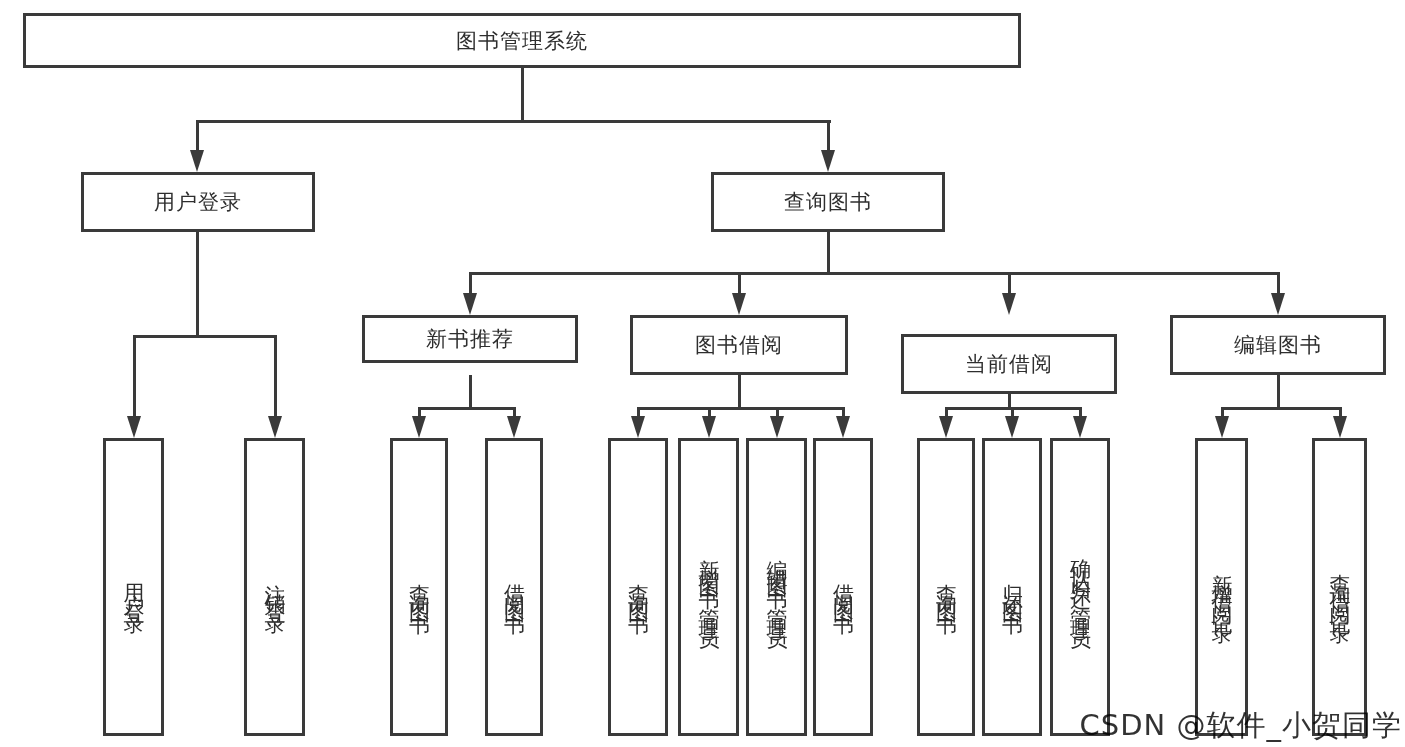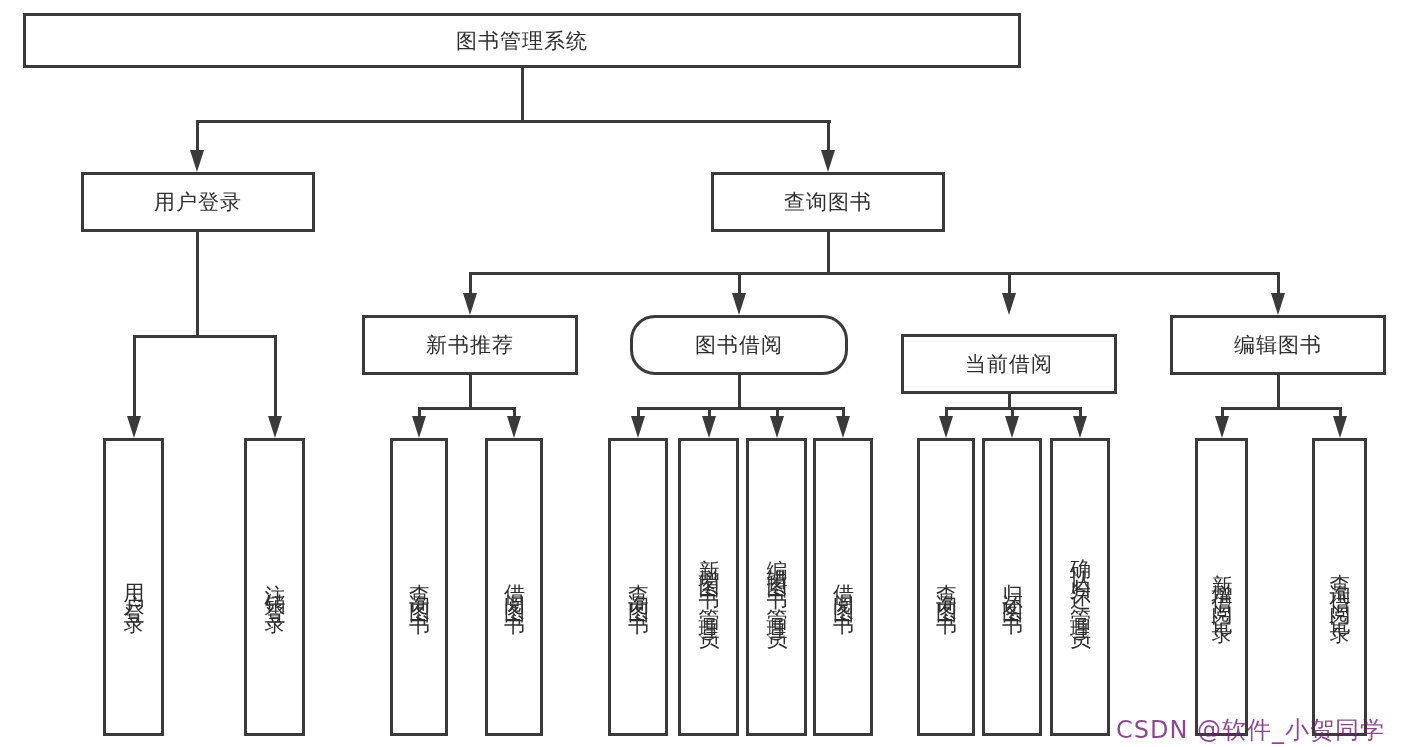--- a/index.html
+++ b/index.html
@@ -50,24 +50,24 @@
     position: absolute;
     width: 0;
     height: 0;
     border-left: 7px solid transparent;
     border-right: 7px solid transparent;
     border-top: 22px solid #3a3a3a;
     z-index: 1;
   }
   .watermark {
     position: absolute;
-    right: 20px;
+    right: 3px;
     bottom: 1px;
-    font-size: 24px;
-    color: #701a75;
+    font-size: 29px;
+    color: #000000;
     opacity: 0.8;
     letter-spacing: 1px;
     z-index: 9;
     white-space: nowrap;
   }
 </style>
 </head>
 <body>
 
 <div id="canvas">
@@ -76,24 +76,24 @@
     <span>图书管理系统</span>
   </div>
 
   <div class="box" style="left:81px; top:172px; width:234px; height:60px;">
     <span>用户登录</span>
   </div>
   <div class="box" style="left:711px; top:172px; width:234px; height:60px;">
     <span>查询图书</span>
   </div>
 
-  <div class="box" style="left:362px; top:315px; width:216px; height:60px;">
+  <div class="box" style="left:362px; top:315px; width:216px; height:48px;">
     <span>新书推荐</span>
   </div>
-  <div class="box" style="left:630px; top:315px; width:218px; height:60px;border-radius:25px;">
+  <div class="box" style="left:630px; top:315px; width:218px; height:60px;">
     <span>图书借阅</span>
   </div>
   <div class="box" style="left:901px; top:334px; width:216px; height:60px;">
     <span>当前借阅</span>
   </div>
   <div class="box" style="left:1170px; top:315px; width:216px; height:60px;">
     <span>编辑图书</span>
   </div>
 
   <div class="box leaf" style="left:103px; top:438px; width:61px; height:298px;">

